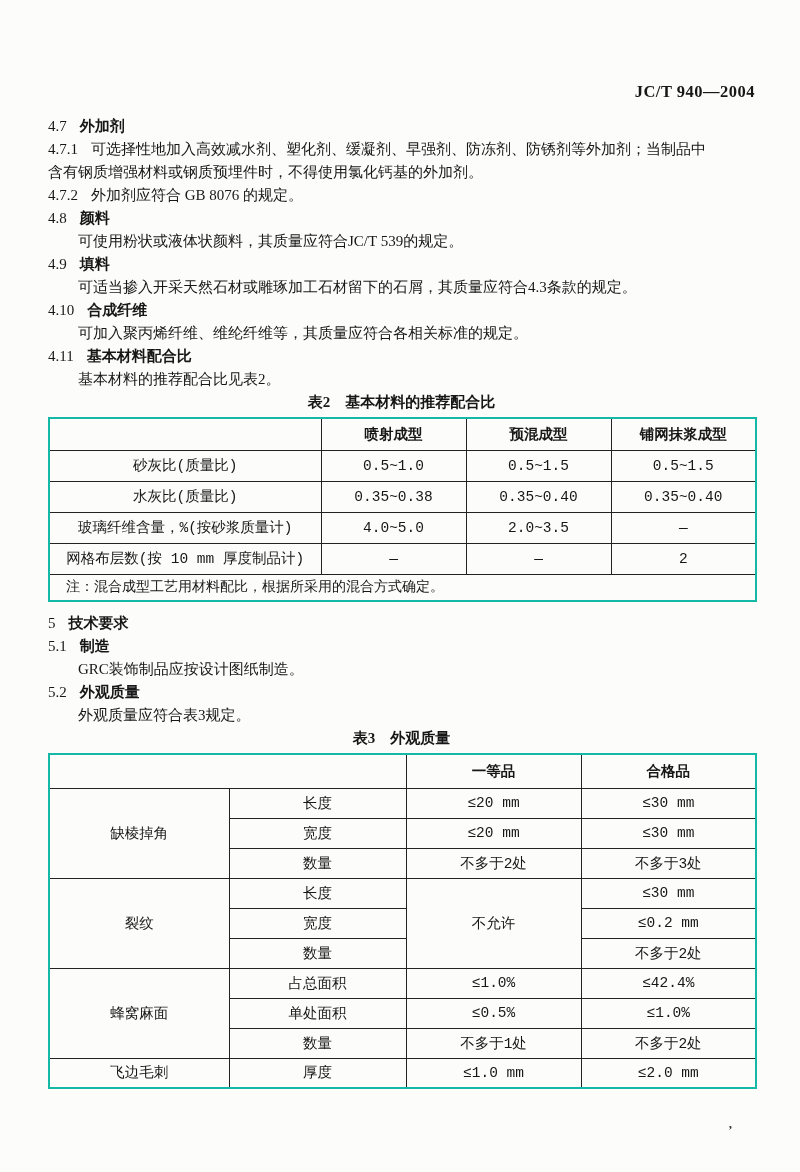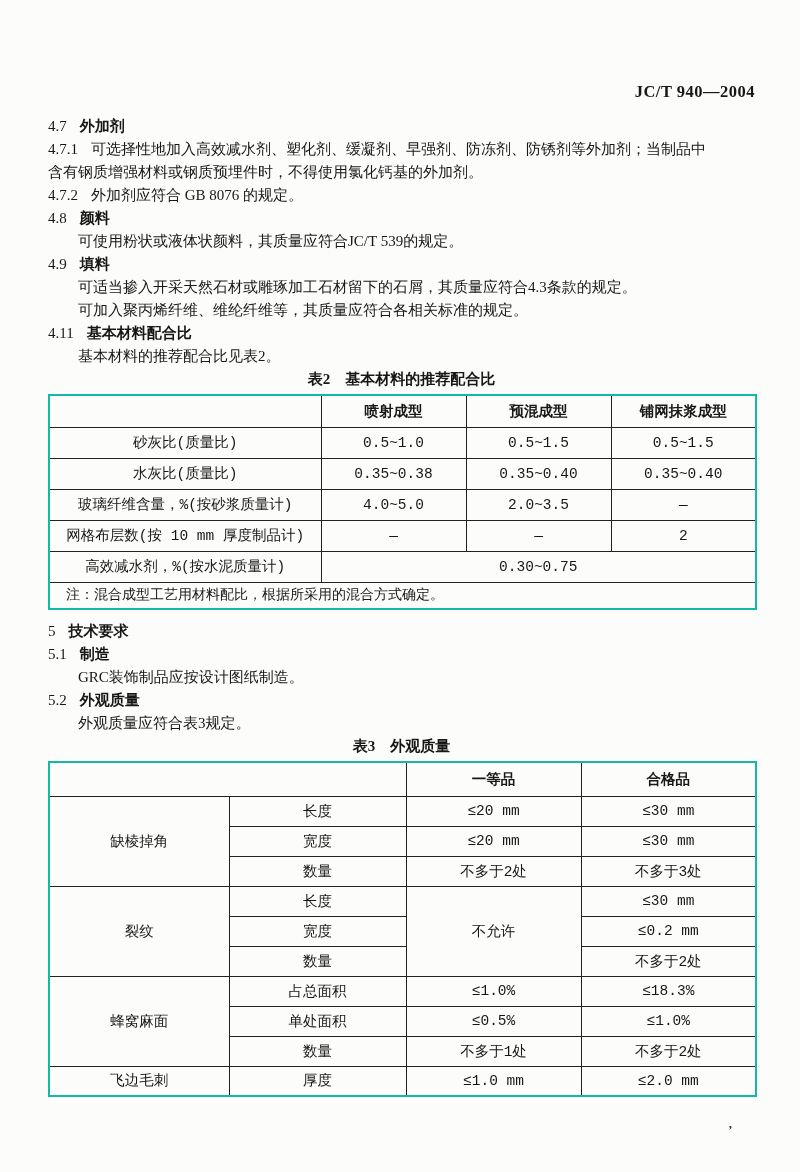--- a/index.html
+++ b/index.html
@@ -58,20 +58,23 @@
   <div class="line heading">
     <span class="num">4.8</span><span>颜料</span>
   </div>
   <div class="line para">可使用粉状或液体状颜料，其质量应符合JC/T 539的规定。</div>
 
   <div class="line heading">
     <span class="num">4.9</span><span>填料</span>
   </div>
   <div class="line para">可适当掺入开采天然石材或雕琢加工石材留下的石屑，其质量应符合4.3条款的规定。</div>
 
+  <div class="line heading">
+    <span class="num">4.10</span><span>合成纤维</span>
+  </div>
   <div class="line para">可加入聚丙烯纤维、维纶纤维等，其质量应符合各相关标准的规定。</div>
 
   <div class="line heading">
     <span class="num">4.11</span><span>基本材料配合比</span>
   </div>
   <div class="line para">基本材料的推荐配合比见表2。</div>
 
   <div class="tbl-title">表2　基本材料的推荐配合比</div>
 
   <table class="t2">
@@ -105,24 +108,20 @@
         <td>4.0~5.0</td>
         <td>2.0~3.5</td>
         <td>—</td>
       </tr>
       <tr>
         <td>网格布层数(按 10 mm 厚度制品计)</td>
         <td>—</td>
         <td>—</td>
         <td>2</td>
       </tr>
-      <tr>
-        <td>高效减水剂，%(按水泥质量计)</td>
-        <td colspan="3">0.30~0.75</td>
-      </tr>
       <tr class="noterow">
         <td colspan="4">注：混合成型工艺用材料配比，根据所采用的混合方式确定。</td>
       </tr>
     </tbody>
   </table>
 
   <div class="line heading gap-top">
     <span class="num">5</span><span>技术要求</span>
   </div>
 
@@ -181,21 +180,21 @@
       </tr>
       <tr>
         <td>数量</td>
         <td>不多于2处</td>
       </tr>
 
       <tr>
         <td rowspan="3">蜂窝麻面</td>
         <td>占总面积</td>
         <td>≤1.0%</td>
-        <td>≤18.3%</td>
+        <td>≤42.4%</td>
       </tr>
       <tr>
         <td>单处面积</td>
         <td>≤0.5%</td>
         <td>≤1.0%</td>
       </tr>
       <tr>
         <td>数量</td>
         <td>不多于1处</td>
         <td>不多于2处</td>

